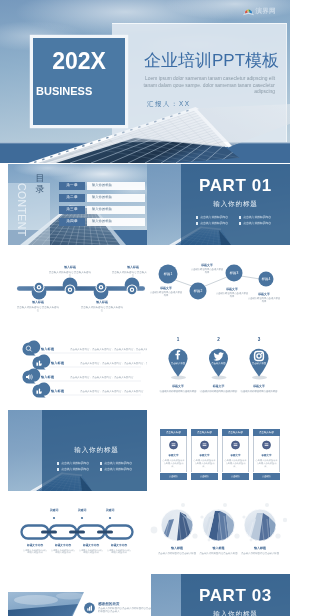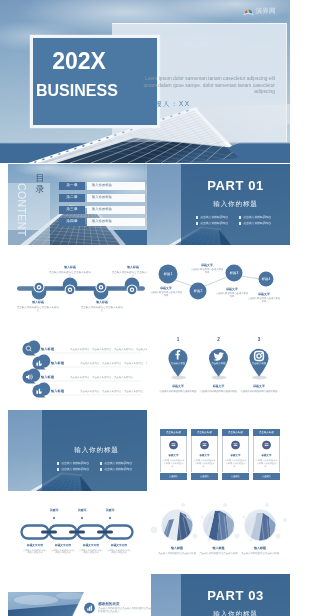--- a/index.html
+++ b/index.html
@@ -14,24 +14,24 @@
   .cover .lay{position:absolute;left:0;top:0;}
   .cover-card{position:absolute;left:112px;top:23px;width:174px;height:120px;
               background:rgba(223,232,240,.80);
               border-top:1.4px solid rgba(248,251,253,.9);border-right:1.4px solid rgba(248,251,253,.7);}
   .cover-title{position:absolute;left:144px;top:49px;font-size:17px;font-weight:400;
                color:#3b6ca4;letter-spacing:0px;white-space:nowrap;}
   .cover-body{position:absolute;left:138px;top:76px;width:137px;font-size:4.9px;line-height:6.6px;
               color:#8b9aa7;text-align:right;}
   .cover-presenter{position:absolute;left:147px;top:100px;font-size:6.4px;color:#4a7ba8;letter-spacing:1.6px;}
   .blue-box{position:absolute;left:33px;top:38px;width:92px;height:87px;background:#4b79a4;
-            box-shadow:0 0 0 3.2px #f2f6fa;padding-left:32px;}
+            box-shadow:0 0 0 3.2px #f2f6fa;}
   .bb-year{position:absolute;left:0;top:10px;width:92px;text-align:center;font-size:23px;
            line-height:26px;font-weight:700;color:#fff;letter-spacing:0px;}
-  .bb-biz{position:absolute;left:3px;top:44px;width:110px;text-align:left;font-size:16px;
+  .bb-biz{position:absolute;left:3px;top:44px;width:110px;text-align:left;font-size:11px;
           line-height:18px;font-weight:700;color:#fff;letter-spacing:0px;}
   .logo{position:absolute;left:243px;top:7px;display:flex;align-items:center;gap:1.5px;}
   .logo-text{font-size:6.5px;color:#cbdae8;letter-spacing:.3px;font-weight:700;}
 
   
   .slide{position:absolute;width:143px;height:81px;overflow:hidden;background:#fff;box-sizing:border-box;}
 
   
   .slide{position:absolute;width:143px;height:81px;overflow:hidden;background:#fff;box-sizing:border-box;}
   .s-c0{left:8px;}  .s-c1{left:147px;}
@@ -42,21 +42,21 @@
           white-space:normal;word-break:break-all;text-align:center;transform:none;}
   .toc-en{left:19px;top:19px;font-size:10.5px;line-height:10.5px;color:#eaf1f7;letter-spacing:.4px;
           font-weight:400;opacity:.95;transform:rotate(90deg);}
   .toc-row{position:absolute;height:7.5px;}
   .toc-tag{position:absolute;left:0;top:0;width:26px;height:7.5px;background:#456e9c;
            color:#fff;font-size:3.6px;line-height:7.5px;text-align:center;letter-spacing:.3px;}
   .toc-bar{position:absolute;left:28px;top:0;width:58px;height:7.5px;background:rgba(255,255,255,.92);
            color:#5b7790;font-size:3.3px;line-height:7.5px;padding-left:5px;box-sizing:border-box;}
 
   
-  .part-no{position:absolute;left:34px;top:14px;width:109px;text-align:center;font-size:13px;
+  .part-no{position:absolute;left:34px;top:14px;width:109px;text-align:center;font-size:17px;
            line-height:15px;font-weight:700;color:#fff;letter-spacing:.6px;}
   .part-sub{position:absolute;left:34px;top:36px;width:109px;text-align:center;font-size:6.6px;
             line-height:8px;color:#eef4f9;letter-spacing:.8px;}
   .part-items{position:absolute;left:49px;top:52px;width:80px;display:flex;flex-wrap:wrap;
               column-gap:6px;row-gap:3px;}
   .part-item{display:flex;align-items:center;gap:2px;width:37px;}
   .part-item i{width:2.2px;height:2.2px;background:#dfeaf4;display:block;flex:none;}
   .part-item span{font-size:2.8px;line-height:3px;color:#e3edf5;white-space:nowrap;}
 
   
@@ -262,20 +262,21 @@
       <path d="M46,163 L132.5,136.5 L136,137.4 L56,163 Z" fill="#eef2f6" opacity=".9"></path>
       <path d="M132.5,136.5 L224,145.5 L224,147 L132.5,138 Z" fill="#dfe6ec" opacity=".75"></path>
       <rect x="112" y="24" width="174" height="118" fill="#dfe8f0" opacity=".42"></rect>
     </svg>
 
     <div class="blue-box">
       <div class="bb-year">202X</div>
       <div class="bb-biz">BUSINESS</div>
     </div>
 
+    <div class="cover-title">企业培训PPT模板</div>
     <div class="cover-body">Loem ipsum dolor sameman tanam casecletur adipscing eilt tanam dalam qoue sampe. dolor sameman tanam casecletur adipscing</div>
     <div class="cover-presenter">汇报人：XX</div>
 
     <div class="logo">
       <svg width="11" height="9" viewBox="0 0 22 18">
         <path d="M2 14 A9 9 0 0 1 20 14 Z" fill="#cfe0ee" opacity=".5"></path>
         <path d="M4 13 A7 7 0 0 1 7 6.2 L9.5 11 Z" fill="#d94f3d"></path>
         <path d="M7 6.2 A7 7 0 0 1 11 5 L11 11 Z" fill="#e8b72b"></path>
         <path d="M11 5 A7 7 0 0 1 15 6.2 L12.5 11 Z" fill="#3f9b4e"></path>
         <path d="M15 6.2 A7 7 0 0 1 18 13 L12.5 11.5 Z" fill="#2d7fc1"></path>

